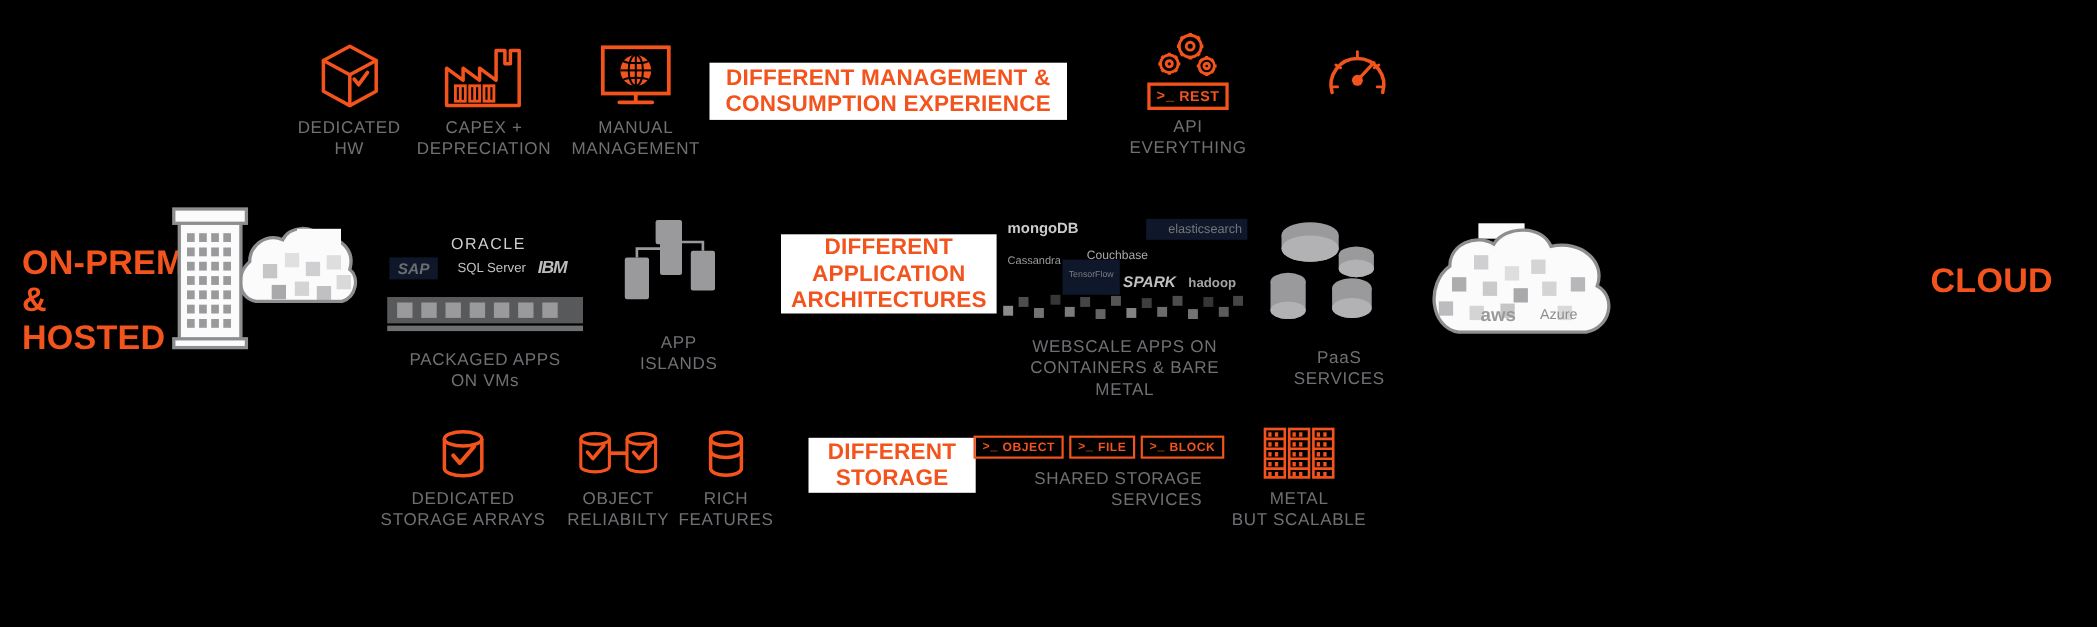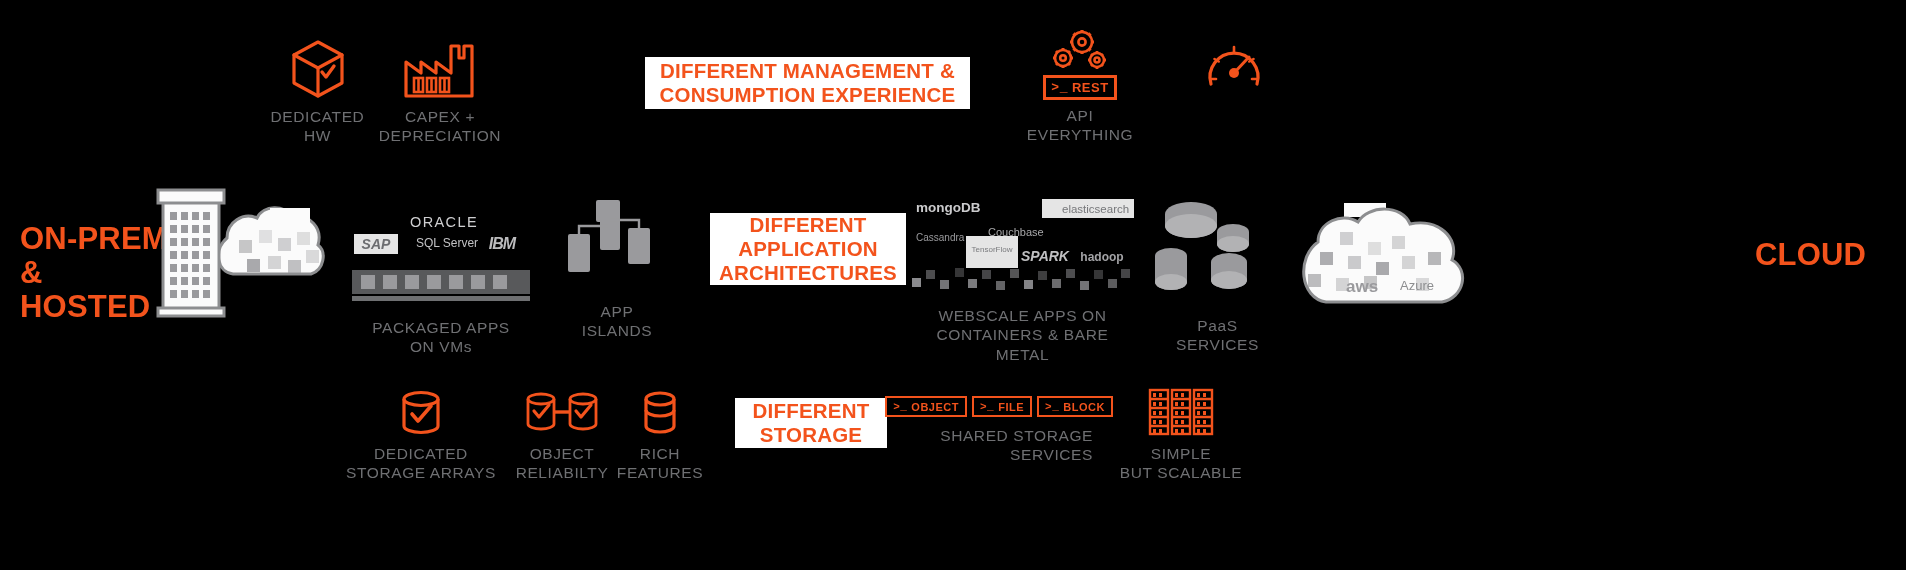--- a/index.html
+++ b/index.html
@@ -74,21 +74,21 @@
   
   .logo {
     position: absolute;
     color: #b6b6b8;
     font-family: "Liberation Sans", sans-serif;
     display: flex;
     align-items: center;
     justify-content: center;
     white-space: nowrap;
   }
-  .logo-white { background: #e5e5e5; color: #6c6d70; }
+  .logo-white { background: #0f172a; color: #6c6d70; }
 
   svg { display: block; overflow: visible; }
 </style>
 </head>
 <body>
 
 <div id="stage">
 
   <div class="abs edge-label" style="left:20px; top:222px; width:150px;">ON-PREM
 &amp; HOSTED</div>
@@ -123,20 +123,38 @@
           <path d="M14.5 38 L14.5 52"></path>
           <path d="M27.5 38 L27.5 52"></path>
           <path d="M40.5 38 L40.5 52"></path>
         </g>
       </svg>
     </div>
     <div class="cap" style="margin-top:9px;">CAPEX +
 DEPRECIATION</div>
   </div>
 
+  <div class="abs" style="left:498px; top:40px; width:160px;">
+    <div style="display:flex; justify-content:center;">
+      <svg width="66" height="58" viewBox="0 0 66 58">
+        <rect x="3" y="3" width="60" height="42" fill="none" stroke="#f3531c" stroke-width="3.4"></rect>
+        <path d="M33 45 L33 52 M18 53 L48 53" stroke="#f3531c" stroke-width="3.4" stroke-linecap="round"></path>
+        <circle cx="33" cy="24" r="14" fill="#f3531c"></circle>
+        <g stroke="#000" stroke-width="1.8" fill="none">
+          <ellipse cx="33" cy="24" rx="6.5" ry="14"></ellipse>
+          <path d="M19 24 L47 24"></path>
+          <path d="M21.5 15.5 C26 18, 40 18, 44.5 15.5"></path>
+          <path d="M21.5 32.5 C26 30, 40 30, 44.5 32.5"></path>
+          <path d="M33 10 L33 38"></path>
+        </g>
+      </svg>
+    </div>
+    <div class="cap" style="margin-top:9px;">MANUAL
+MANAGEMENT</div>
+  </div>
 
   <div class="abs callout" style="left:645px; top:57px; width:325px; height:52px; font-size:20.5px;">DIFFERENT MANAGEMENT &amp;
 CONSUMPTION EXPERIENCE</div>
 
   <div class="abs" style="left:1000px; top:28px; width:160px;">
     <div style="display:flex; justify-content:center;">
       <svg width="68" height="44" viewBox="0 0 68 44">
         <g fill="none" stroke="#f3531c" stroke-width="2.6">
           <circle cx="36" cy="14" r="10"></circle>
           <circle cx="36" cy="14" r="3.6"></circle>
@@ -476,17 +494,17 @@
             <rect x="55" y="14" width="3" height="4"></rect>
           <rect x="49" y="23" width="3" height="4"></rect>
             <rect x="55" y="23" width="3" height="4"></rect>
           <rect x="49" y="32" width="3" height="4"></rect>
             <rect x="55" y="32" width="3" height="4"></rect>
           <rect x="49" y="41" width="3" height="4"></rect>
             <rect x="55" y="41" width="3" height="4"></rect>
         </g>
       </svg>
     </div>
-    <div class="cap" style="margin-top:8px;">SIMPLE
+    <div class="cap" style="margin-top:8px;">METAL
 BUT SCALABLE</div>
   </div>
 
 </div>
 
 </body></html>

